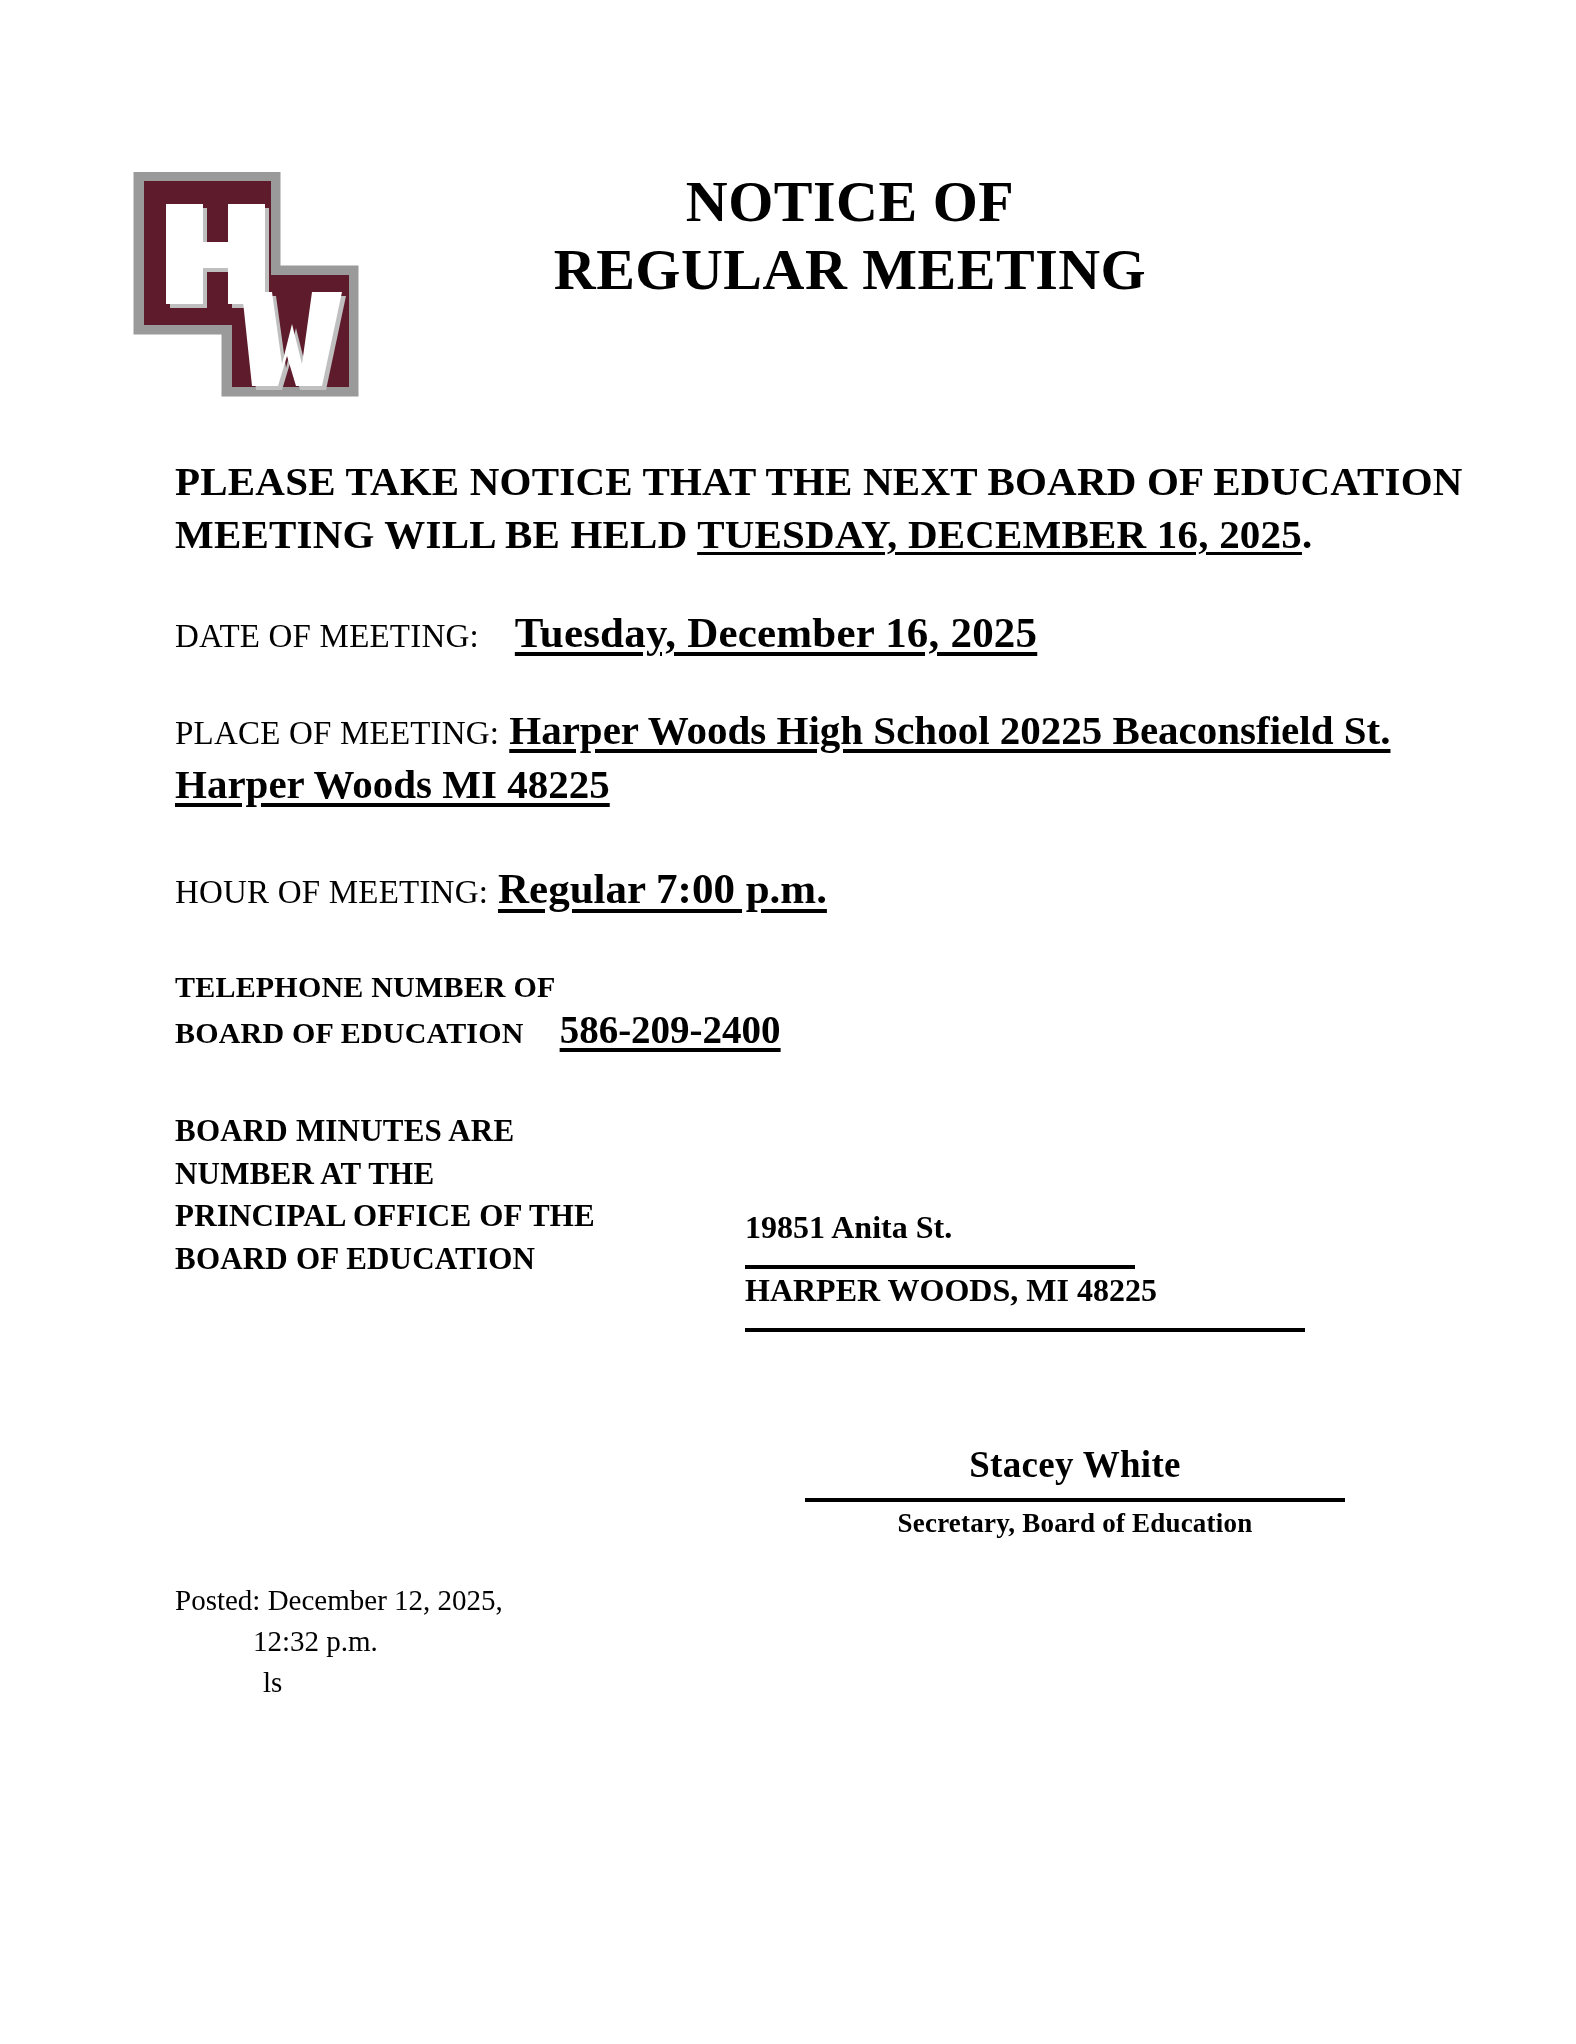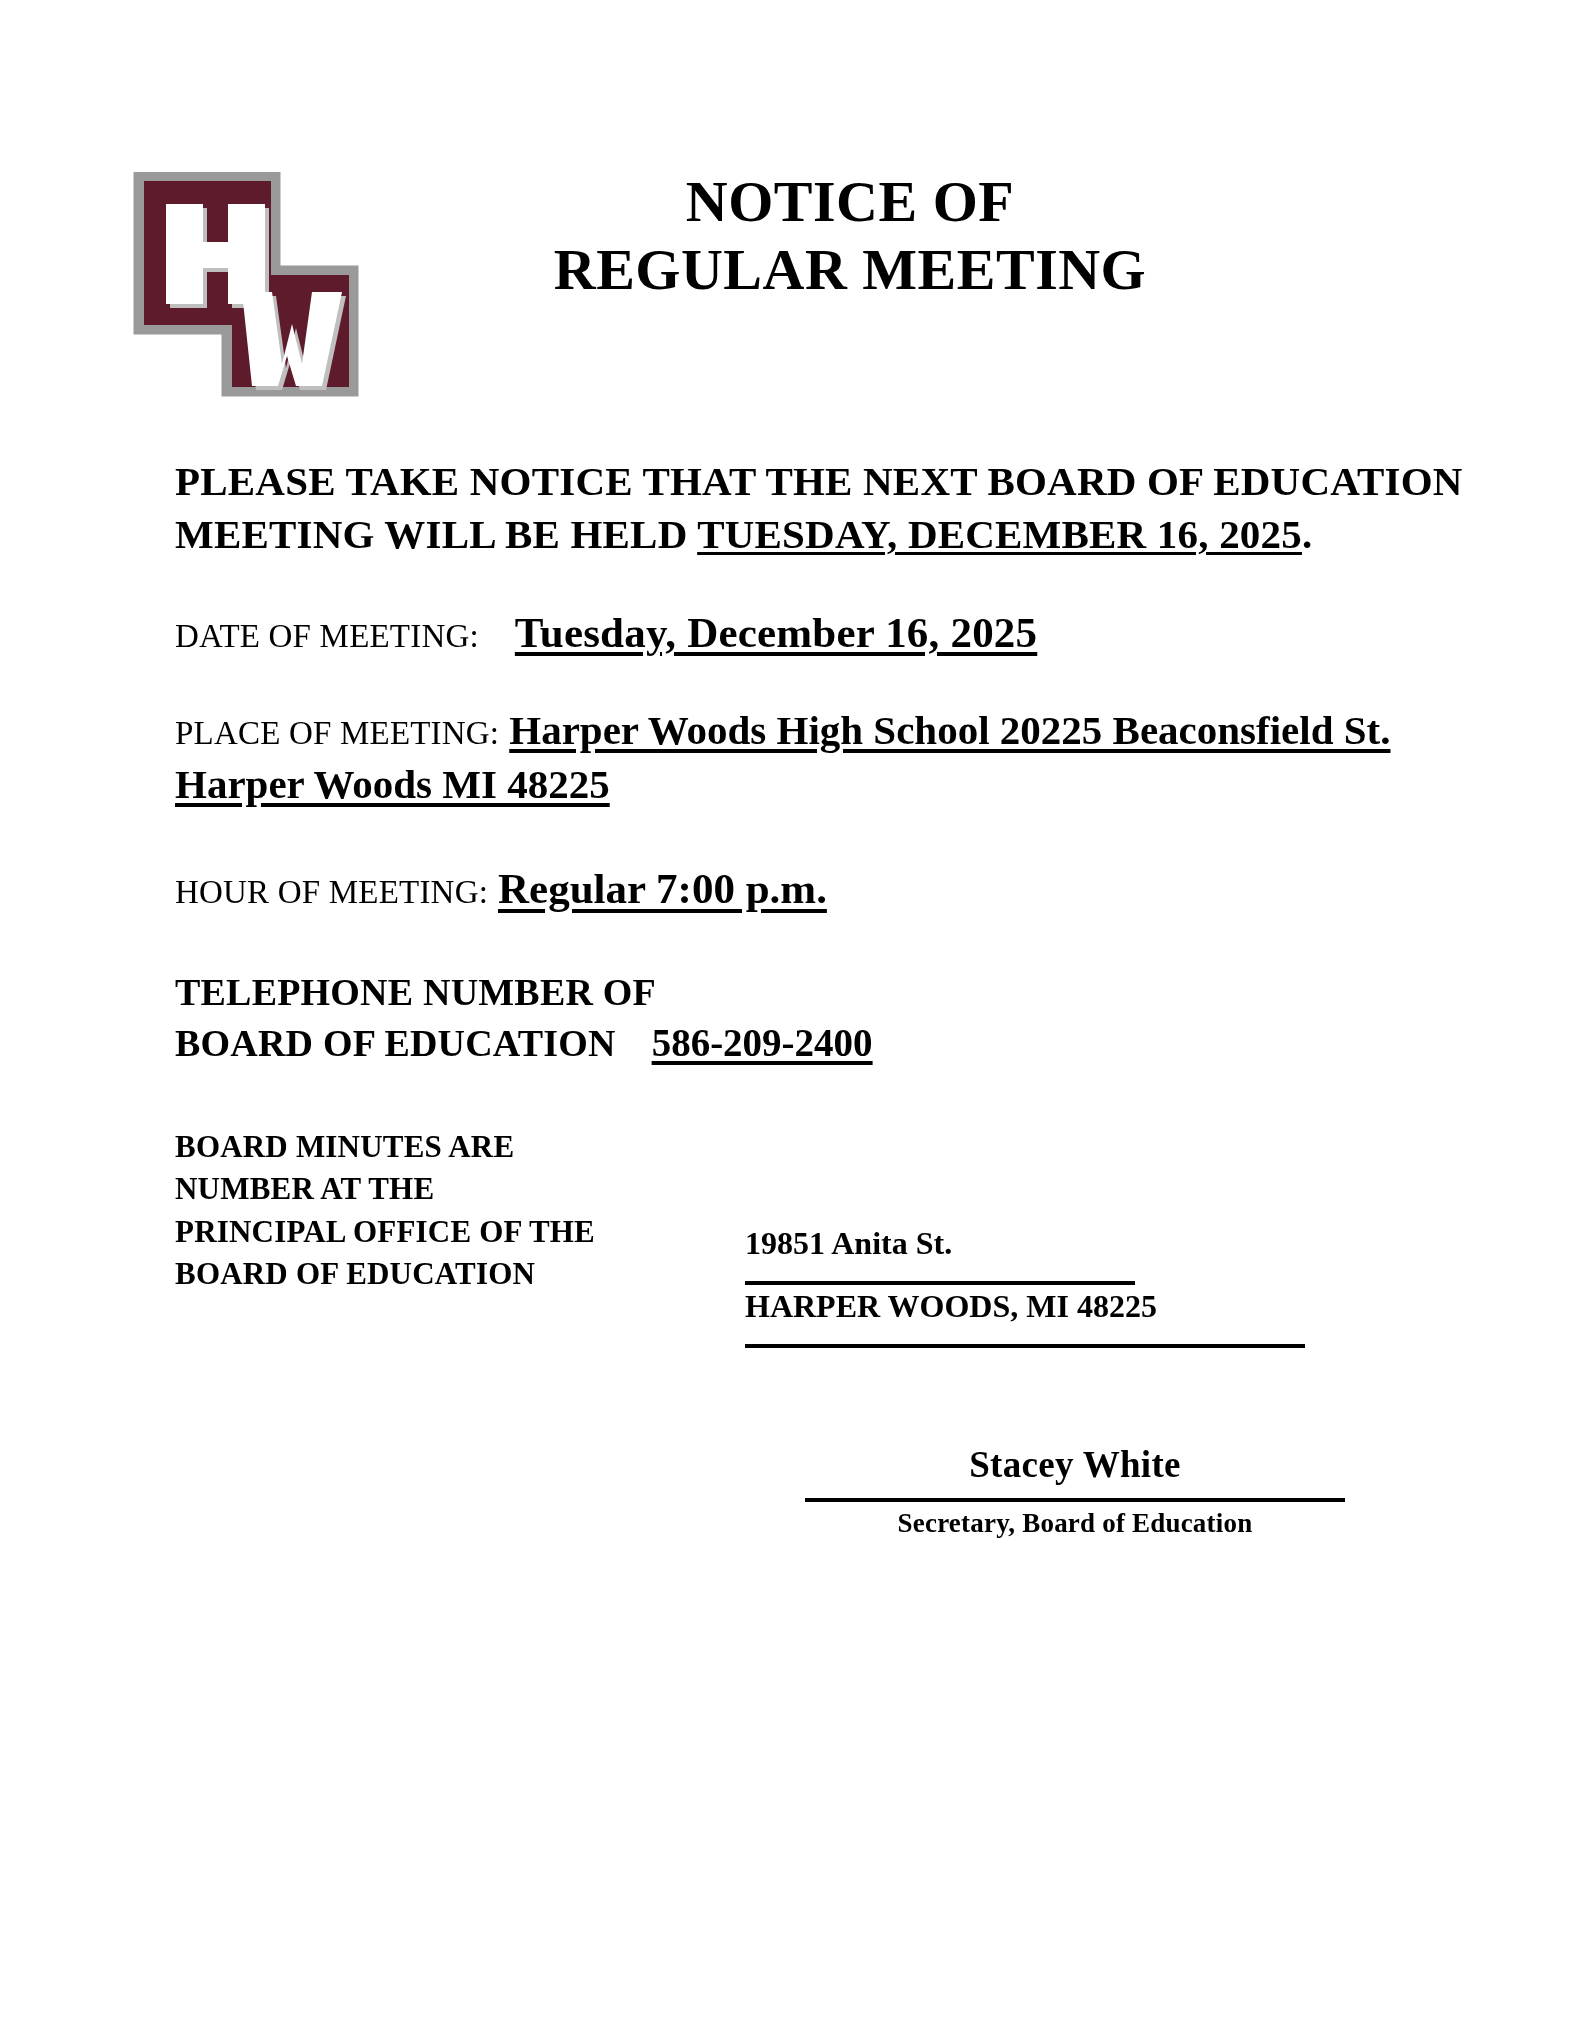--- a/index.html
+++ b/index.html
@@ -120,21 +120,21 @@
     font-weight: bold;
     font-size: 43px;
     text-decoration: underline;
     text-decoration-thickness: 4px;
     text-underline-offset: 6px;
   }
 
   .phone-block { margin-top: 54px; }
   .phone-line {
     font-weight: bold;
-    font-size: 38px;
+    font-size: 30px;
     line-height: 1.36;
     letter-spacing: 0.2px;
   }
   .phone-number {
     font-weight: bold;
     font-size: 39px;
     text-decoration: underline;
     text-decoration-thickness: 4px;
     text-underline-offset: 5px;
   }
@@ -298,14 +298,19 @@
 
   </div>
 
   <div class="signature">
     <div class="sig-name-wrap">
       <span class="sig-name">Stacey White</span>
     </div>
     <div class="sig-title">Secretary, Board of Education</div>
   </div>
 
+  <div class="posted">
+    <span>Posted:  December 12, 2025,</span>
+    <span class="indent1">12:32 p.m.</span>
+    <span class="indent2">ls</span>
+  </div>
 
 </div>
 
 </body></html>

